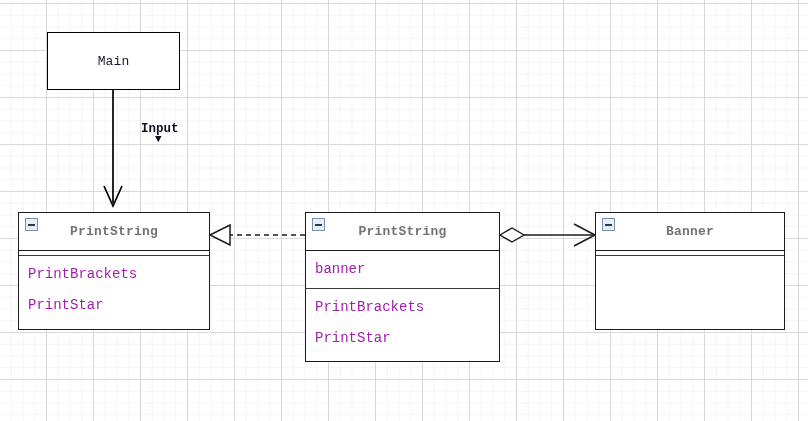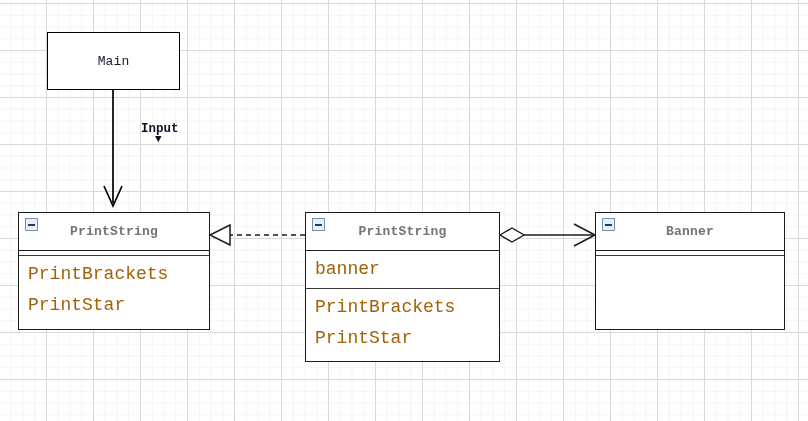--- a/index.html
+++ b/index.html
@@ -109,22 +109,22 @@
     flex: 1 1 auto;
     padding: 11px 0 0 0;
     border-bottom: 0;
   }
   .uml-section.with-rule {
     flex: 0 0 auto;
     border-bottom: 1.5px solid #3a3a3a;
     padding-bottom: 11px;
   }
   .uml-member {
-    font-size: 18px;
-    color: #a16207;
+    font-size: 14px;
+    color: #a21caf;
     padding: 0 0 0 9px;
     line-height: 15px;
     margin-bottom: 16px;
     white-space: nowrap;
   }
   .uml-section.with-rule .uml-member {
     margin-bottom: 0;
   }
 
   

